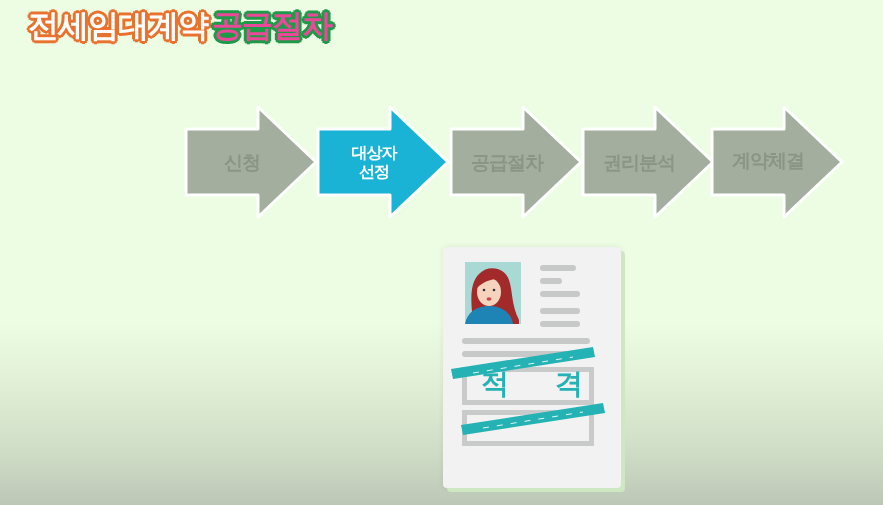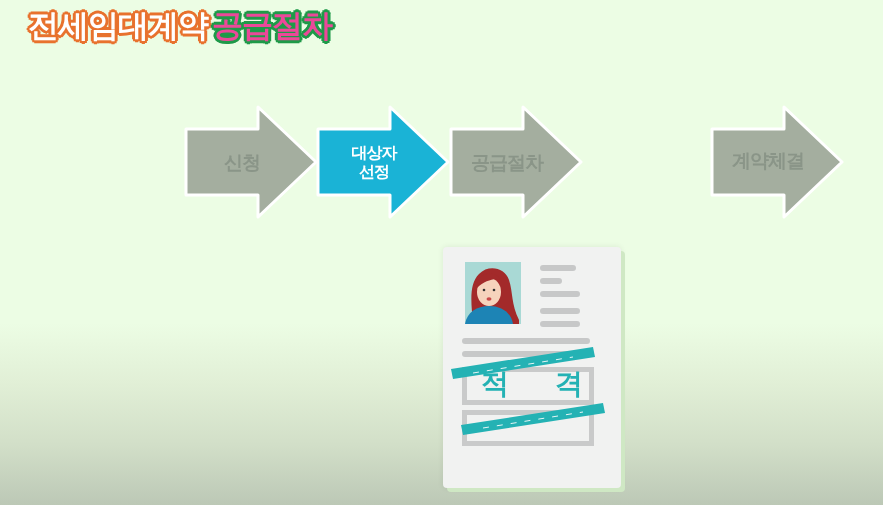--- a/index.html
+++ b/index.html
@@ -55,20 +55,26 @@
 선정</div>
   </div>
 
   <div class="step" style="left:448px;">
     <svg width="150" height="116" viewBox="0 0 150 116">
       <path d="M3 25 H75 V3 L133 58 L75 113 V91 H3 Z" fill="#a4ae9f" stroke="#ffffff" stroke-width="3" stroke-linejoin="round"></path>
     </svg>
     <div class="label">공급절차</div>
   </div>
 
+  <div class="step" style="left:580px;">
+    <svg width="150" height="116" viewBox="0 0 150 116">
+      <path d="M3 25 H75 V3 L133 58 L75 113 V91 H3 Z" fill="#a4ae9f" stroke="#ffffff" stroke-width="3" stroke-linejoin="round"></path>
+    </svg>
+    <div class="label">권리분석</div>
+  </div>
 
   <div class="step" style="left:709px;font-family:Liberation Mono, monospace;">
     <svg width="150" height="116" viewBox="0 0 150 116">
       <path d="M3 25 H75 V3 L133 58 L75 113 V91 H3 Z" fill="#a4ae9f" stroke="#ffffff" stroke-width="3" stroke-linejoin="round"></path>
     </svg>
     <div class="label">계약체결</div>
   </div>
 </div>
 
 <div class="doc">

